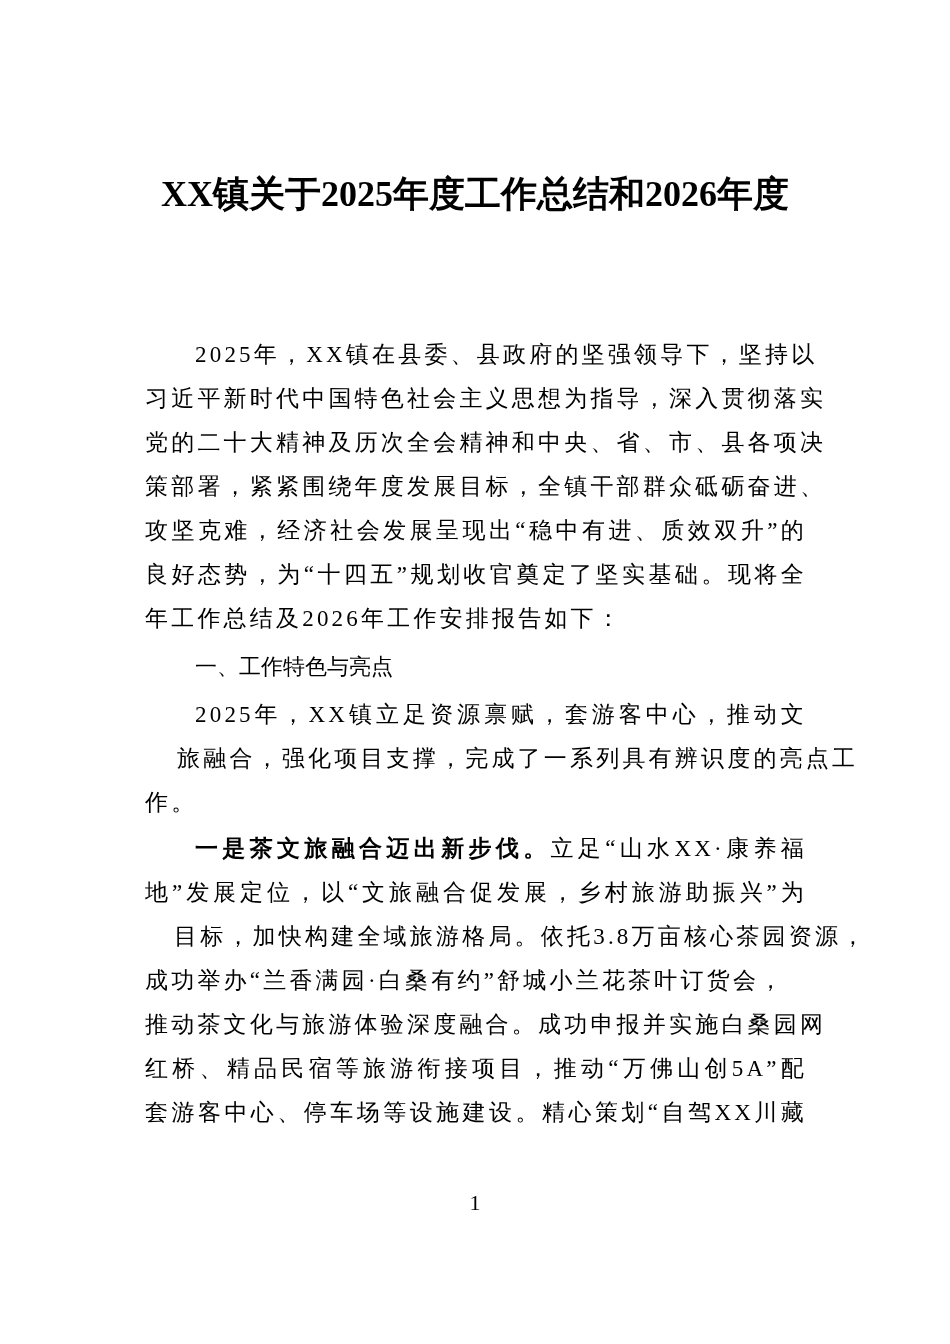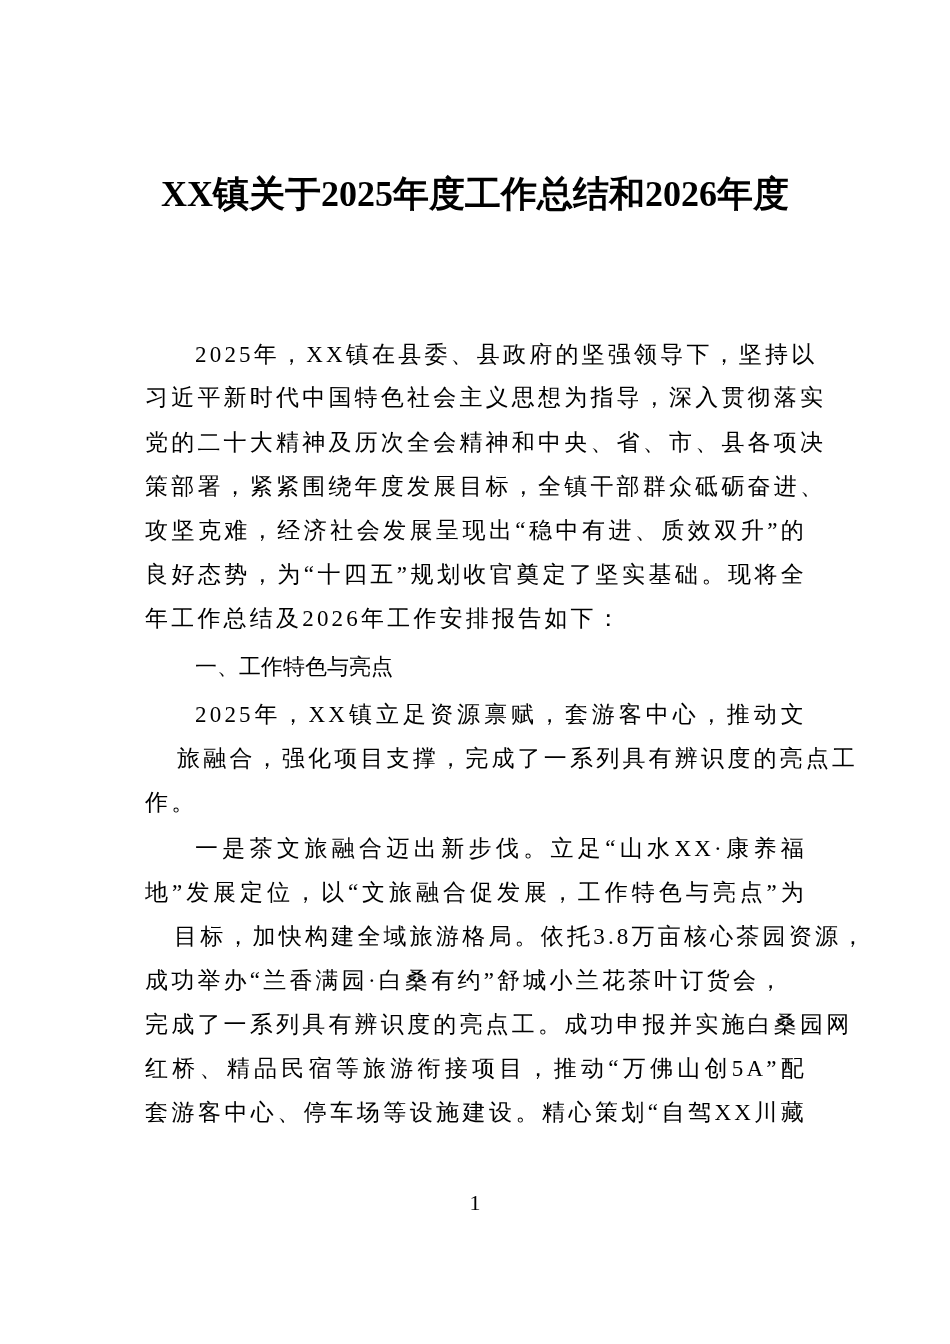--- a/index.html
+++ b/index.html
@@ -45,61 +45,61 @@
       text-align: justify;
       text-align-last: justify;
     }
     .line.indent { left: 195px; width: 612px; }
     .line.last { text-align-last: left; }
     .heading {
       font-family: "DejaVu Sans", "Liberation Sans", sans-serif;
       letter-spacing: 0px;
       font-size: 22px;
     }
-    .bold { font-weight: normal; }
+    .bold { font-weight: bold; }
     .page-number {
       position: absolute;
       left: 0;
       width: 950px;
       top: 1190px;
       text-align: center;
       font-size: 22px;
       line-height: 26px;
     }
   </style>
 </head>
 <body>
 
 <div class="page">
 
   <div class="title l1">XX镇关于2025年度工作总结和2026年度</div>
 
   <div>
     <div class="line indent" style="top:340px;">2025年，XX镇在县委、县政府的坚强领导下，坚持以</div>
-    <div class="line" style="top:384px;font-family:Liberation Mono, monospace;">习近平新时代中国特色社会主义思想为指导，深入贯彻落实</div>
+    <div class="line" style="top:384px;">习近平新时代中国特色社会主义思想为指导，深入贯彻落实</div>
     <div class="line" style="top:428px;">党的二十大精神及历次全会精神和中央、省、市、县各项决</div>
     <div class="line" style="top:472px;">策部署，紧紧围绕年度发展目标，全镇干部群众砥砺奋进、</div>
     <div class="line" style="top:516px;">攻坚克难，经济社会发展呈现出“稳中有进、质效双升”的</div>
     <div class="line" style="top:560px;">良好态势，为“十四五”规划收官奠定了坚实基础。现将全</div>
     <div class="line last" style="top:604px;">年工作总结及2026年工作安排报告如下：</div>
   </div>
 
   <div class="line indent last heading" style="top:652px;">一、工作特色与亮点</div>
 
   <div>
     <div class="line indent" style="top:700px;">2025年，XX镇立足资源禀赋，套游客中心，推动文</div>
     <div class="line" style="top:744px;margin-left:32px;">旅融合，强化项目支撑，完成了一系列具有辨识度的亮点工</div>
     <div class="line last" style="top:788px;">作。</div>
   </div>
 
   <div>
     <div class="line indent" style="top:834px;"><span class="bold">一是茶文旅融合迈出新步伐。</span><span>立足“山水XX·康养福</span></div>
-    <div class="line" style="top:878px;">地”发展定位，以“文旅融合促发展，工作特色与亮点”为</div>
+    <div class="line" style="top:878px;">地”发展定位，以“文旅融合促发展，乡村旅游助振兴”为</div>
     <div class="line" style="top:922px;margin-left:29px;">目标，加快构建全域旅游格局。依托3.8万亩核心茶园资源，</div>
     <div class="line last" style="top:966px;">成功举办“兰香满园·白桑有约”舒城小兰花茶叶订货会，</div>
-    <div class="line" style="top:1010px;">完成了一系列具有辨识度的亮点工。成功申报并实施白桑园网</div>
+    <div class="line" style="top:1010px;">推动茶文化与旅游体验深度融合。成功申报并实施白桑园网</div>
     <div class="line" style="top:1054px;">红桥、精品民宿等旅游衔接项目，推动“万佛山创5A”配</div>
     <div class="line" style="top:1098px;">套游客中心、停车场等设施建设。精心策划“自驾XX川藏</div>
   </div>
 
   <div class="page-number">1</div>
 
 </div>
 
 </body></html>

